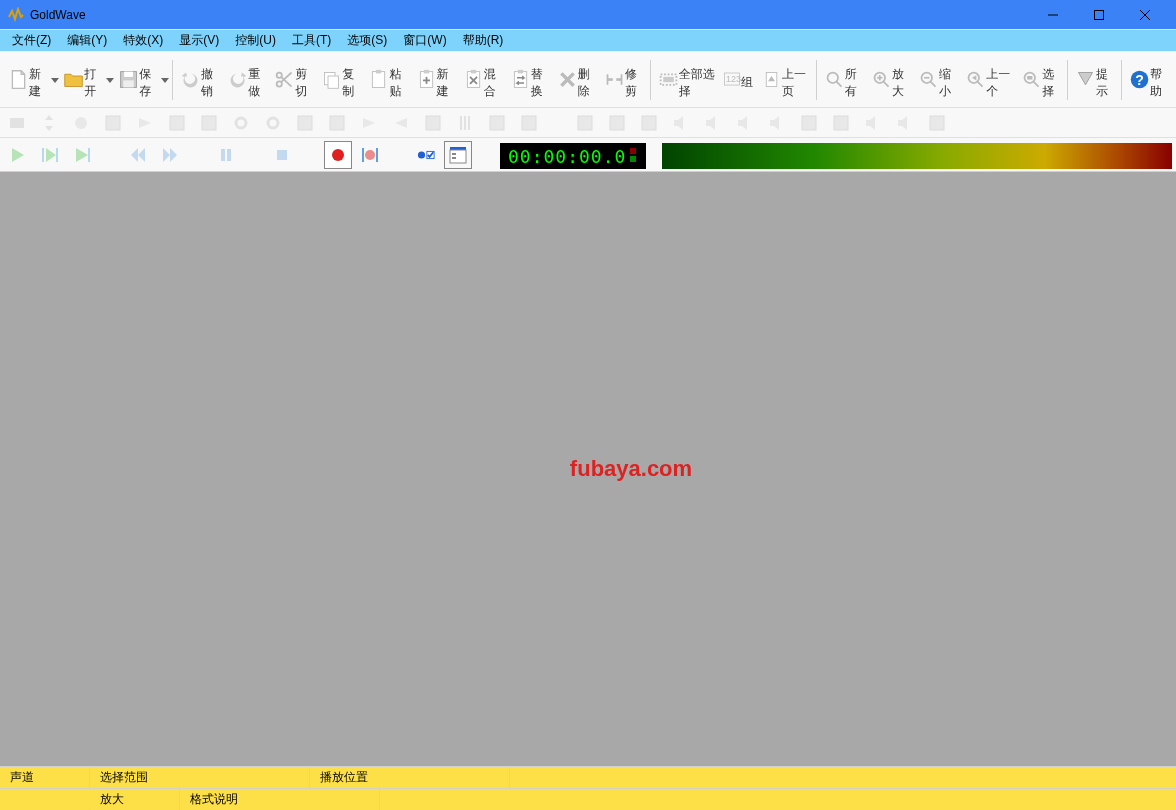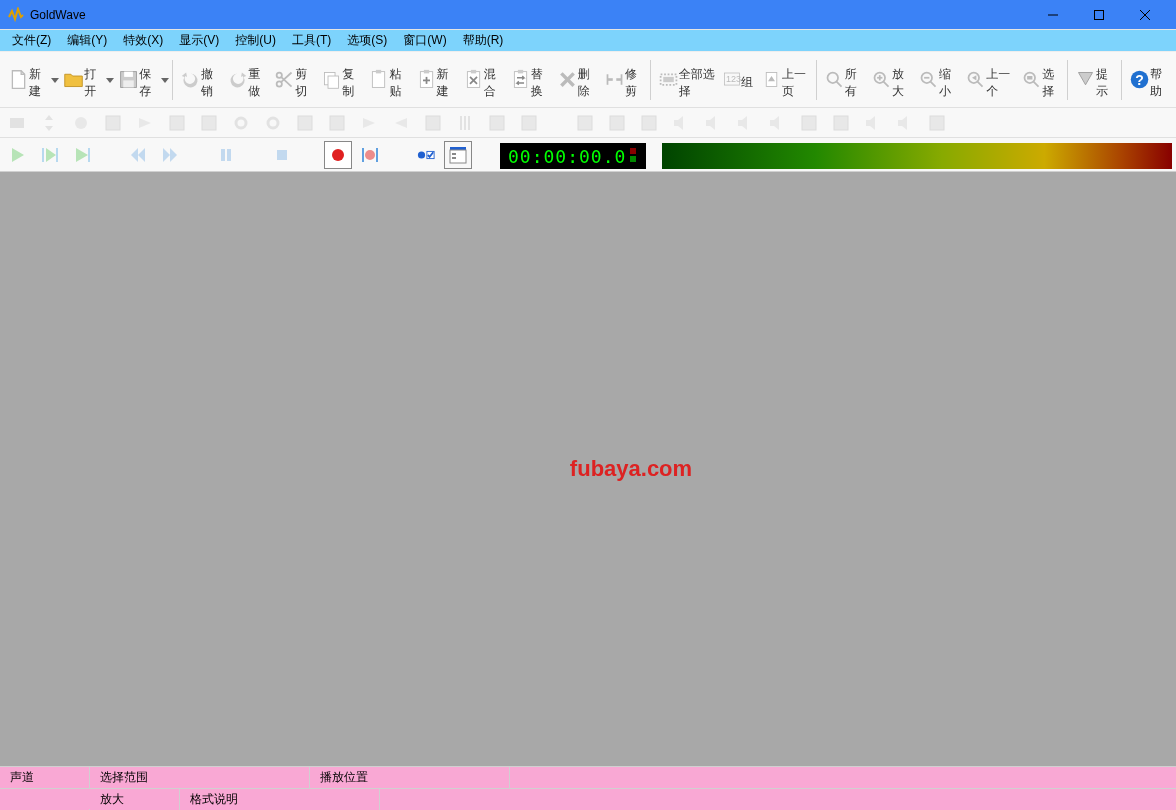--- a/index.html
+++ b/index.html
@@ -41,21 +41,21 @@
 .timecode .ind { width: 8px; height: 16px; margin-left: 4px; }
 .timecode .ind .r { width: 6px; height: 6px; background: #800; margin-bottom: 2px; }
 .timecode .ind .g { width: 6px; height: 6px; background: #080; }
 .meter { flex: 1; height: 26px; background: linear-gradient(to right, #004400, #228800 30%, #88aa00 55%, #ccaa00 75%, #aa4400 90%, #880000); margin-left: 12px; }
 
 
 .workspace { background: #a8a8a8; height: 594px; position: relative; }
 .watermark { position: absolute; top: 50%; left: 50%; transform: translate(-50%, -50%); color: #d22; font-size: 22px; font-weight: bold; font-family: Arial, sans-serif; margin-left: 43px; }
 
 
-.statusbar { height: 22px; background: #f9a8d4; border-top: 1px solid #d0d0d0; display: flex; align-items: center; font-size: 12px; }
+.statusbar { height: 22px; background: #fde047; border-top: 1px solid #d0d0d0; display: flex; align-items: center; font-size: 12px; }
 .status-cell { padding: 0 10px; border-right: 1px solid #d0d0d0; height: 100%; display: flex; align-items: center; min-width: 80px; }
 </style>
 </head>
 <body>
 
 <div class="titlebar">
   <span class="app-icon">
     <svg viewBox="0 0 16 16">
         <polyline points="1,10 4,4 7,12 10,2 13,10 15,8" fill="none" stroke="#e0a000" stroke-width="2"></polyline>
       </svg>

